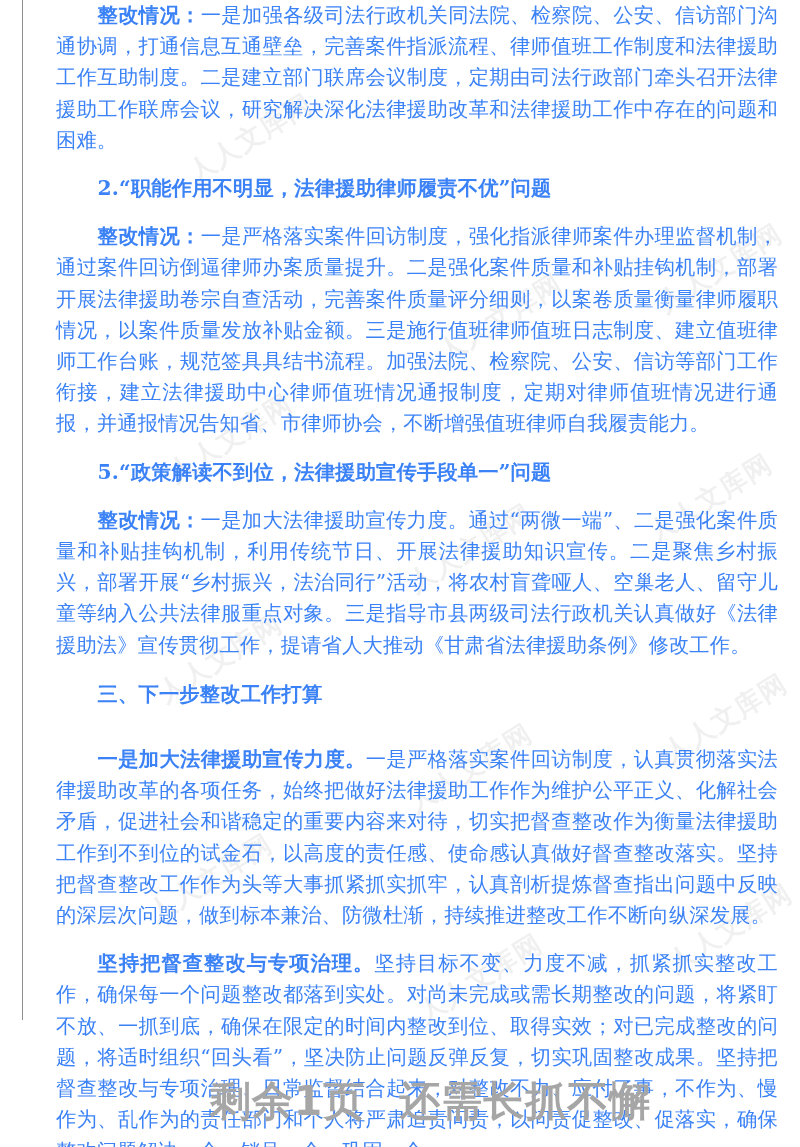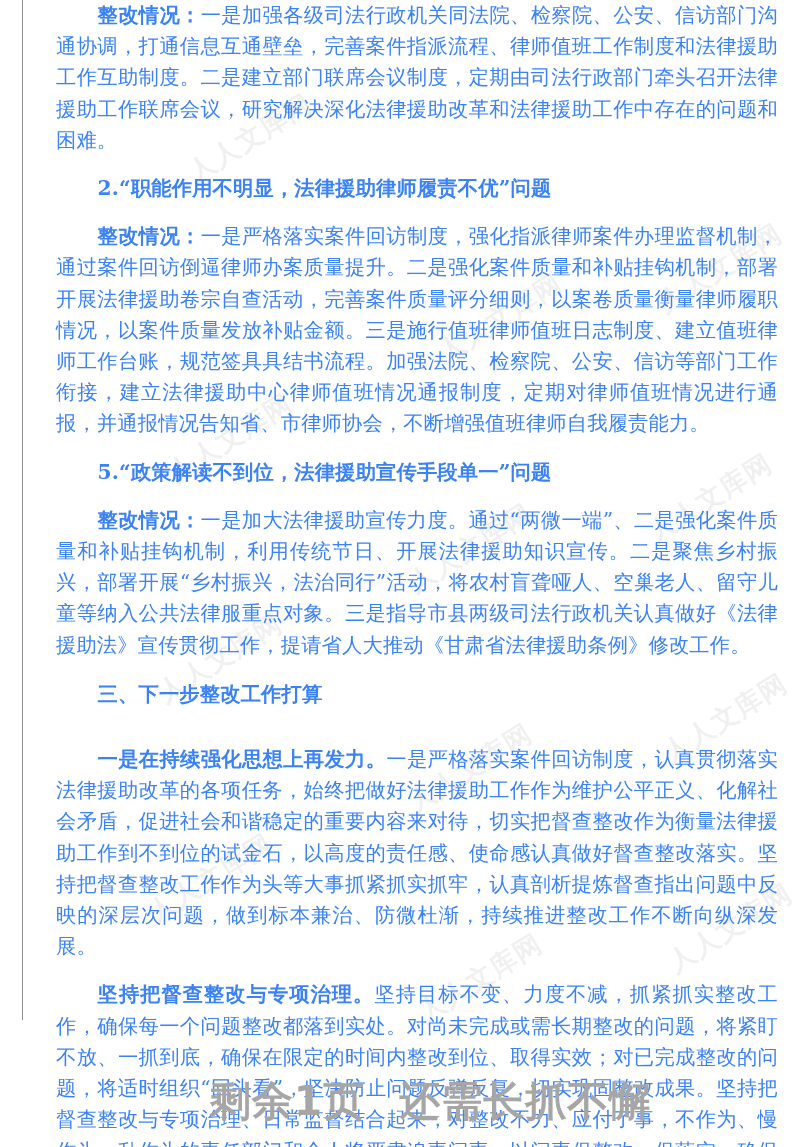--- a/index.html
+++ b/index.html
@@ -135,21 +135,21 @@
     <div class="gap-md"></div>
 
     <p class="para"><span class="lead">整改情况：</span><span>一是加大法律援助宣传力度。通过“两微一端”、二是强化案件质量和补贴挂钩机制，利用传统节日、开展法律援助知识宣传。二是聚焦乡村振兴，部署开展“乡村振兴，法治同行”活动，将农村盲聋哑人、空巢老人、留守儿童等纳入公共法律服重点对象。三是指导市县两级司法行政机关认真做好《法律援助法》宣传贯彻工作，提请省人大推动《甘肃省法律援助条例》修改工作。</span></p>
     <div class="gap-lg"></div>
 
     <h3 class="heading">三、下一步整改工作打算</h3>
     <div class="gap-md"></div>
 
     <div class="gap-md"></div>
 
-    <p class="para"><span class="lead">一是在持续强化思想上再发力。</span><span>一是严格落实案件回访制度，认真贯彻落实法律援助改革的各项任务，始终把做好法律援助工作作为维护公平正义、化解社会矛盾，促进社会和谐稳定的重要内容来对待，切实把督查整改作为衡量法律援助工作到不到位的试金石，以高度的责任感、使命感认真做好督查整改落实。坚持把督查整改工作作为头等大事抓紧抓实抓牢，认真剖析提炼督查指出问题中反映的深层次问题，做到标本兼治、防微杜渐，持续推进整改工作不断向纵深发展。</span></p>
+    <p class="para"><span class="lead">一是加大法律援助宣传力度。</span><span>一是严格落实案件回访制度，认真贯彻落实法律援助改革的各项任务，始终把做好法律援助工作作为维护公平正义、化解社会矛盾，促进社会和谐稳定的重要内容来对待，切实把督查整改作为衡量法律援助工作到不到位的试金石，以高度的责任感、使命感认真做好督查整改落实。坚持把督查整改工作作为头等大事抓紧抓实抓牢，认真剖析提炼督查指出问题中反映的深层次问题，做到标本兼治、防微杜渐，持续推进整改工作不断向纵深发展。</span></p>
     <div class="gap-md"></div>
 
     <p class="para"><span class="lead">坚持把督查整改与专项治理。</span><span>坚持目标不变、力度不减，抓紧抓实整改工作，确保每一个问题整改都落到实处。对尚未完成或需长期整改的问题，将紧盯不放、一抓到底，确保在限定的时间内整改到位、取得实效；对已完成整改的问题，将适时组织“回头看”，坚决防止问题反弹反复，切实巩固整改成果。坚持把督查整改与专项治理、日常监督结合起来，对整改不力、应付了事，不作为、慢作为、乱作为的责任部门和个人将严肃追责问责，以问责促整改、促落实，确保整改问题解决一个、销号一个、巩固一个。</span></p>
 
   </div>
 
   <div id="footer-note">
     <span class="pages">剩余1页</span><span>还需长抓不懈</span>
   </div>
 

